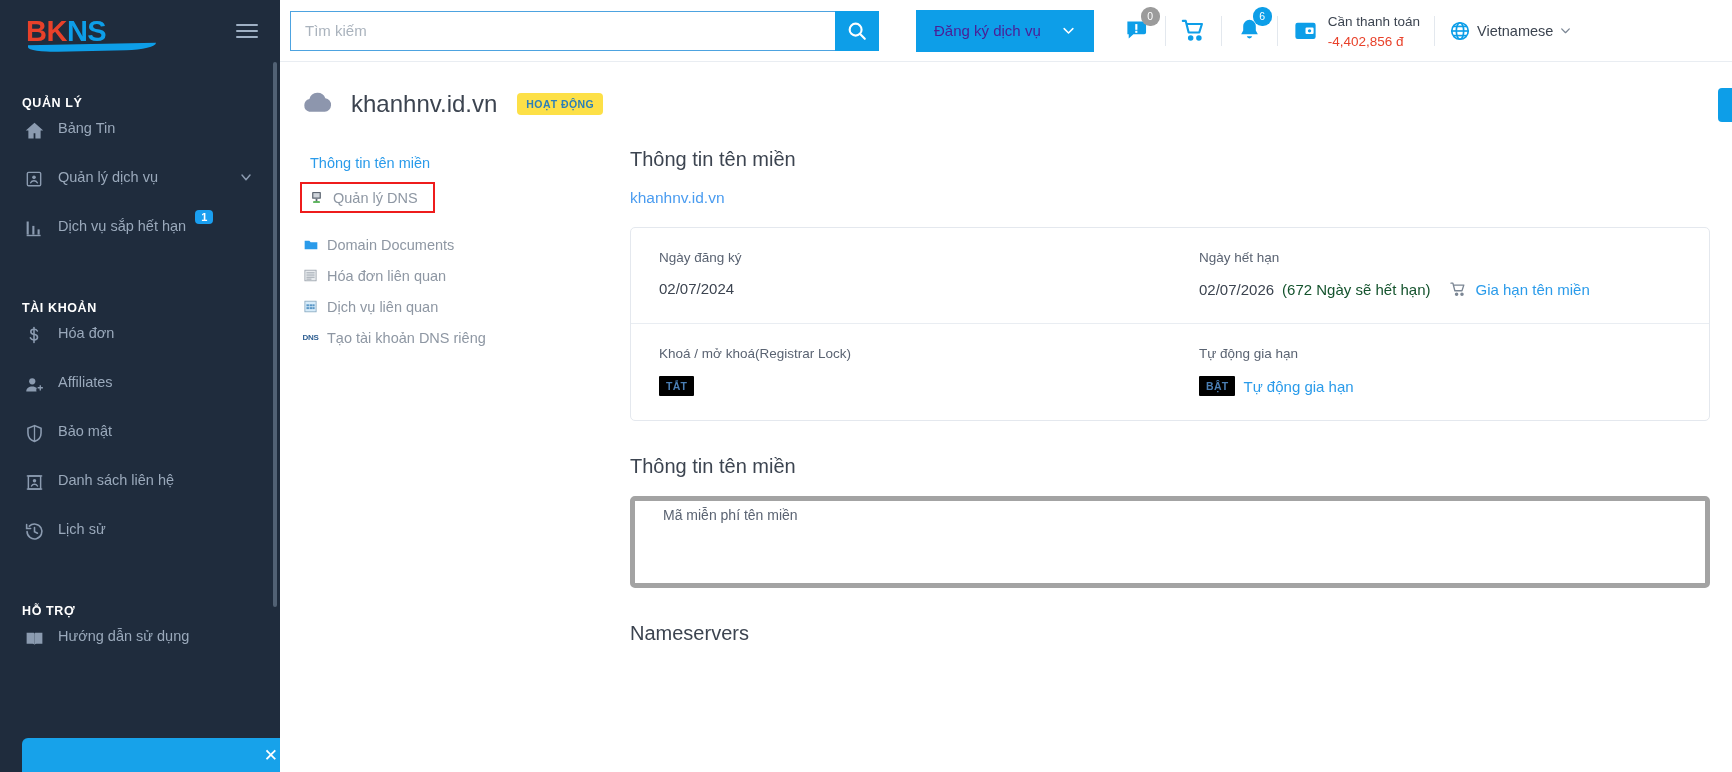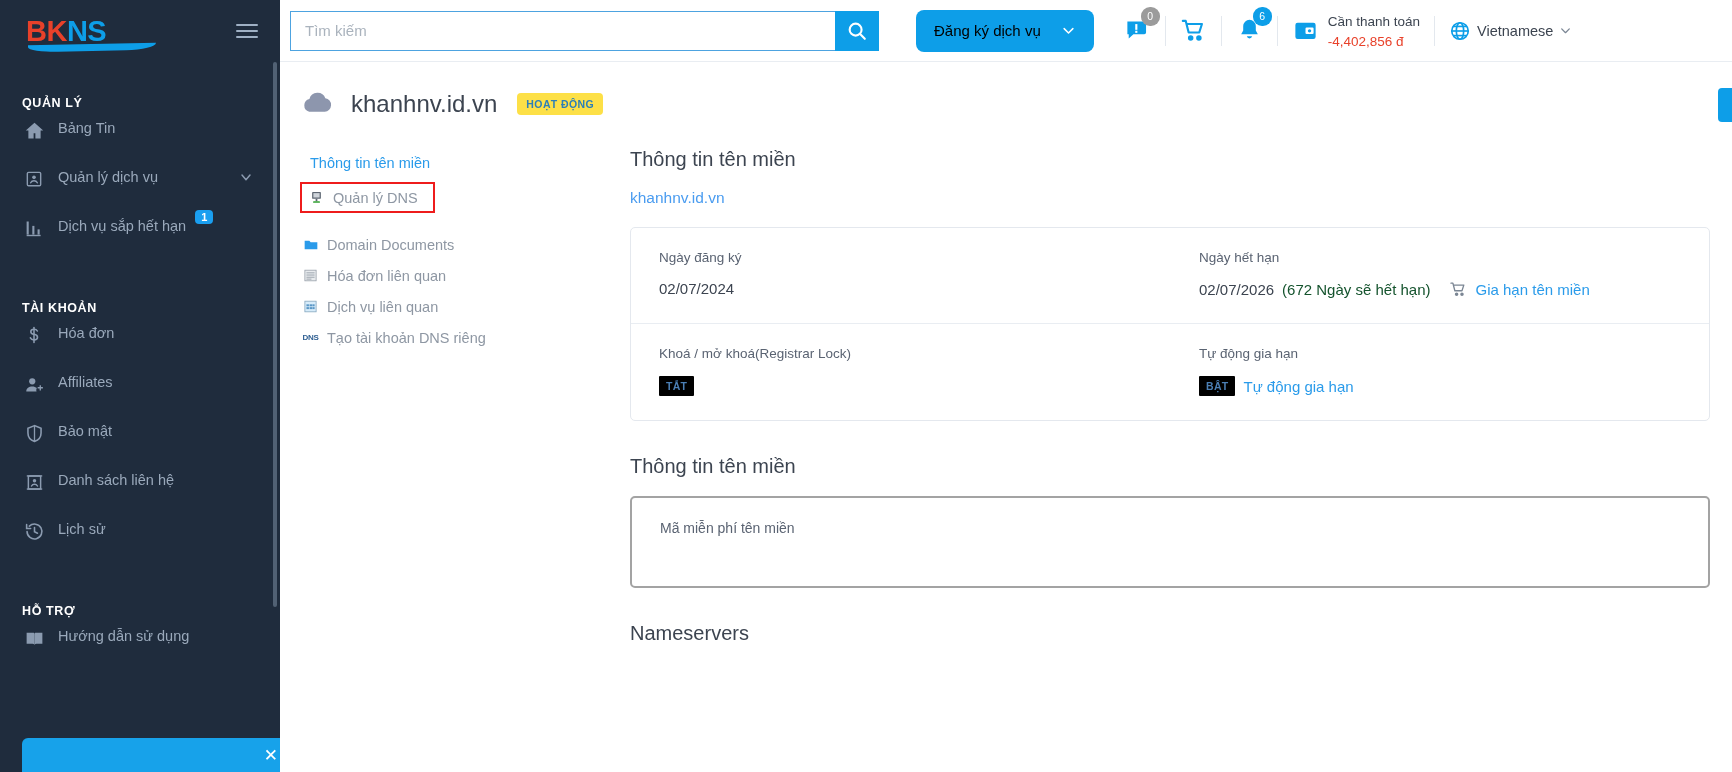--- a/index.html
+++ b/index.html
@@ -85,22 +85,22 @@
     width: 545px; height: 40px; border: 1px solid #4da3e0; border-right: none;
     padding: 0 14px; font-size: 15px; color: #333; outline: none;
     font-family: "Liberation Sans", sans-serif; background: #fff;
   }
   .search-input::placeholder { color: #aab3bd; }
   .search-btn {
     width: 44px; height: 40px; background: #0d9ee8; border: none; cursor: pointer;
     display: flex; align-items: center; justify-content: center;
   }
   .reg-btn {
-    margin-left: 37px; height: 42px; background: #0d9ee8; color: #000000;
-    border: none; border-radius: 8px; padding: 0 18px; font-size: 15px;
+    margin-left: 37px; height: 42px; background: #0d9ee8; color: #4c1d95;
+    border: none; border-radius: 0; padding: 0 18px; font-size: 15px;
     display: flex; align-items: center; gap: 20px; cursor: pointer;
     font-family: "Liberation Sans", sans-serif;
   }
   .tb-sep { width: 1px; height: 30px; background: #e3e8ee; margin: 0 14px; }
   .tb-icon { position: relative; display: flex; align-items: center; cursor: pointer; }
   .count-bubble {
     position: absolute; top: -10px; left: 17px;
     background: #9b9b9b; color: #fff; font-size: 10.5px;
     border-radius: 9px; min-width: 19px; height: 19px; line-height: 19px;
     text-align: center; padding: 0 4px;
@@ -153,21 +153,21 @@
   .cell { flex: 0 0 540px; padding-left: 28px; }
   .cell-label { font-size: 13.5px; color: #5a6372; margin-bottom: 15px; }
   .cell-value { font-size: 15px; color: #3c4450; display: flex; align-items: center; flex-wrap: wrap; gap: 8px; }
   .muted { color: #14532d; }
   .link-blue { color: #2a9bea; cursor: pointer; }
   .tag {
     background: #000000; color: #4b7fb5; font-size: 10.5px; font-weight: bold;
     padding: 4px 7px; border-radius: 1px; letter-spacing: .3px;
   }
   .spacer-30 { height: 34px; }
-  .card2 { border: 2px solid #a3a3a3; border-radius: 5px; height: 92px; width: 1080px; padding: 22px 0 0 28px; }
+  .card2 { border: 5px solid #a3a3a3; border-radius: 5px; height: 92px; width: 1080px; padding: 6px 0 0 28px; }
   .card2 .cell-label { font-size: 14px; color: #5a6372; }
   .ns-title { font-size: 20px; color: #3c4450; margin-top: 34px; }
 </style>
 </head>
 <body>
 
 <div id="app">
 
   <aside class="sidebar">
     <div class="sidebar-head">

